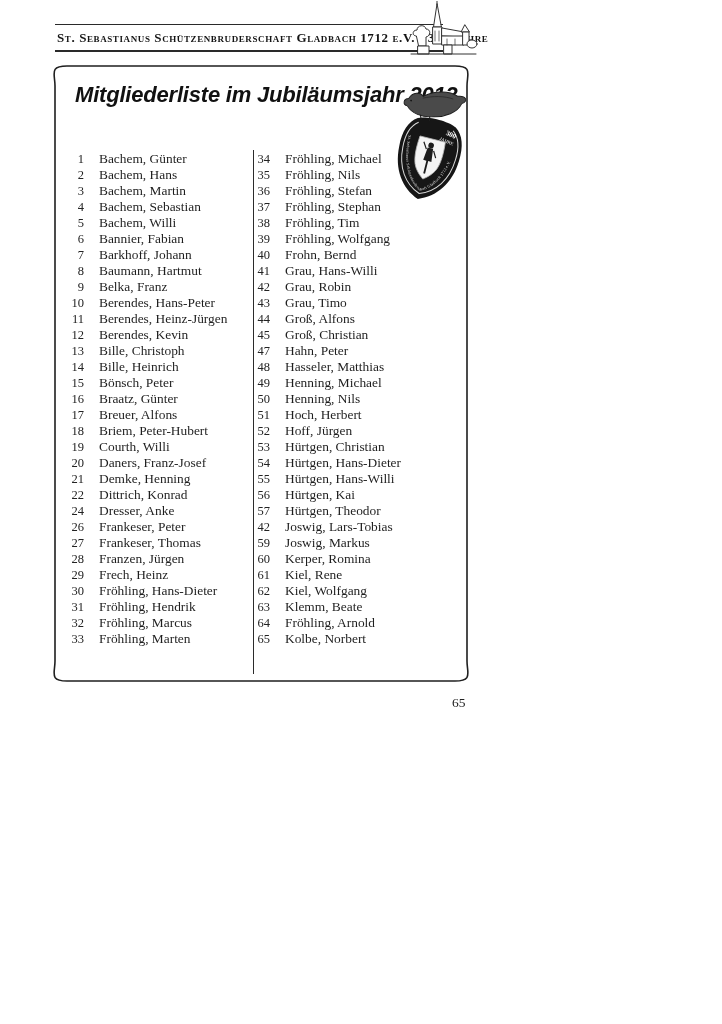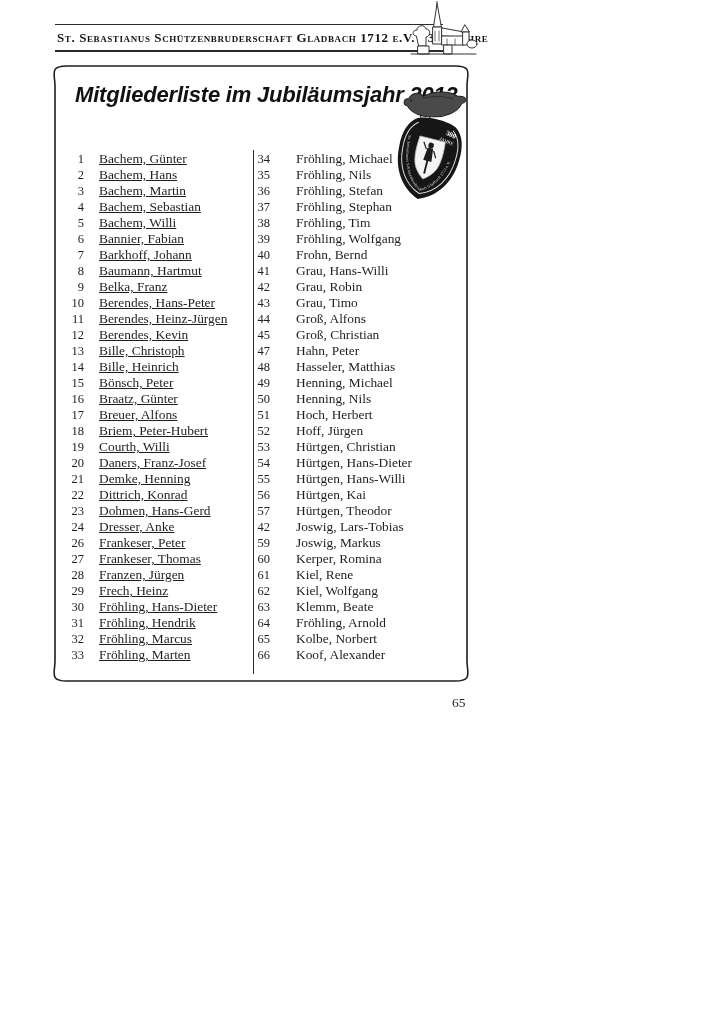--- a/index.html
+++ b/index.html
@@ -29,22 +29,22 @@
   .badge{position:absolute;left:388px;top:84px;}
   
   .member-col{position:absolute;top:151px;}
   .member-col.left{left:58px;width:190px;}
   .member-col.right{left:248px;width:205px;}
   .row{display:flex;height:16px;line-height:16px;white-space:nowrap;}
   .num{font-size:12.5px;text-align:right;color:#222;}
   .left .num{width:26px;}
   .right .num{width:22px;}
   .name{font-size:13.4px;color:#1e1e1e;}
-  .left .name{margin-left:15px;text-decoration:underline;}
-  .right .name{margin-left:26px;}
+  .left .name{margin-left:15px;}
+  .right .name{margin-left:15px;}
   .col-divider{position:absolute;left:253px;top:150px;width:1.3px;height:524px;background:#2b2b2b;}
   
   .pageno{position:absolute;left:452px;top:695px;font-size:13.5px;color:#222;}
 </style>
 </head>
 <body>
 
 <div class="page">
 
   <div class="hdr-rule top"></div>
@@ -208,24 +208,20 @@
       <div class="row">
         <span class="num">21</span>
         <span class="name">Demke, Henning</span>
       </div>
 
       <div class="row">
         <span class="num">22</span>
         <span class="name">Dittrich, Konrad</span>
       </div>
 
-      <div class="row">
-        <span class="num">23</span>
-        <span class="name">Dohmen, Hans-Gerd</span>
-      </div>
 
       <div class="row">
         <span class="num">24</span>
         <span class="name">Dresser, Anke</span>
       </div>
 
 
       <div class="row">
         <span class="num">26</span>
         <span class="name">Frankeser, Peter</span>
@@ -420,21 +416,17 @@
       <div class="row">
         <span class="num">64</span>
         <span class="name">Fröhling, Arnold</span>
       </div>
 
       <div class="row">
         <span class="num">65</span>
         <span class="name">Kolbe, Norbert</span>
       </div>
 
-      <div class="row">
-        <span class="num">66</span>
-        <span class="name">Koof, Alexander</span>
-      </div>
     </div>
 
   <div class="pageno">65</div>
 
 </div>
 
 </body></html>

